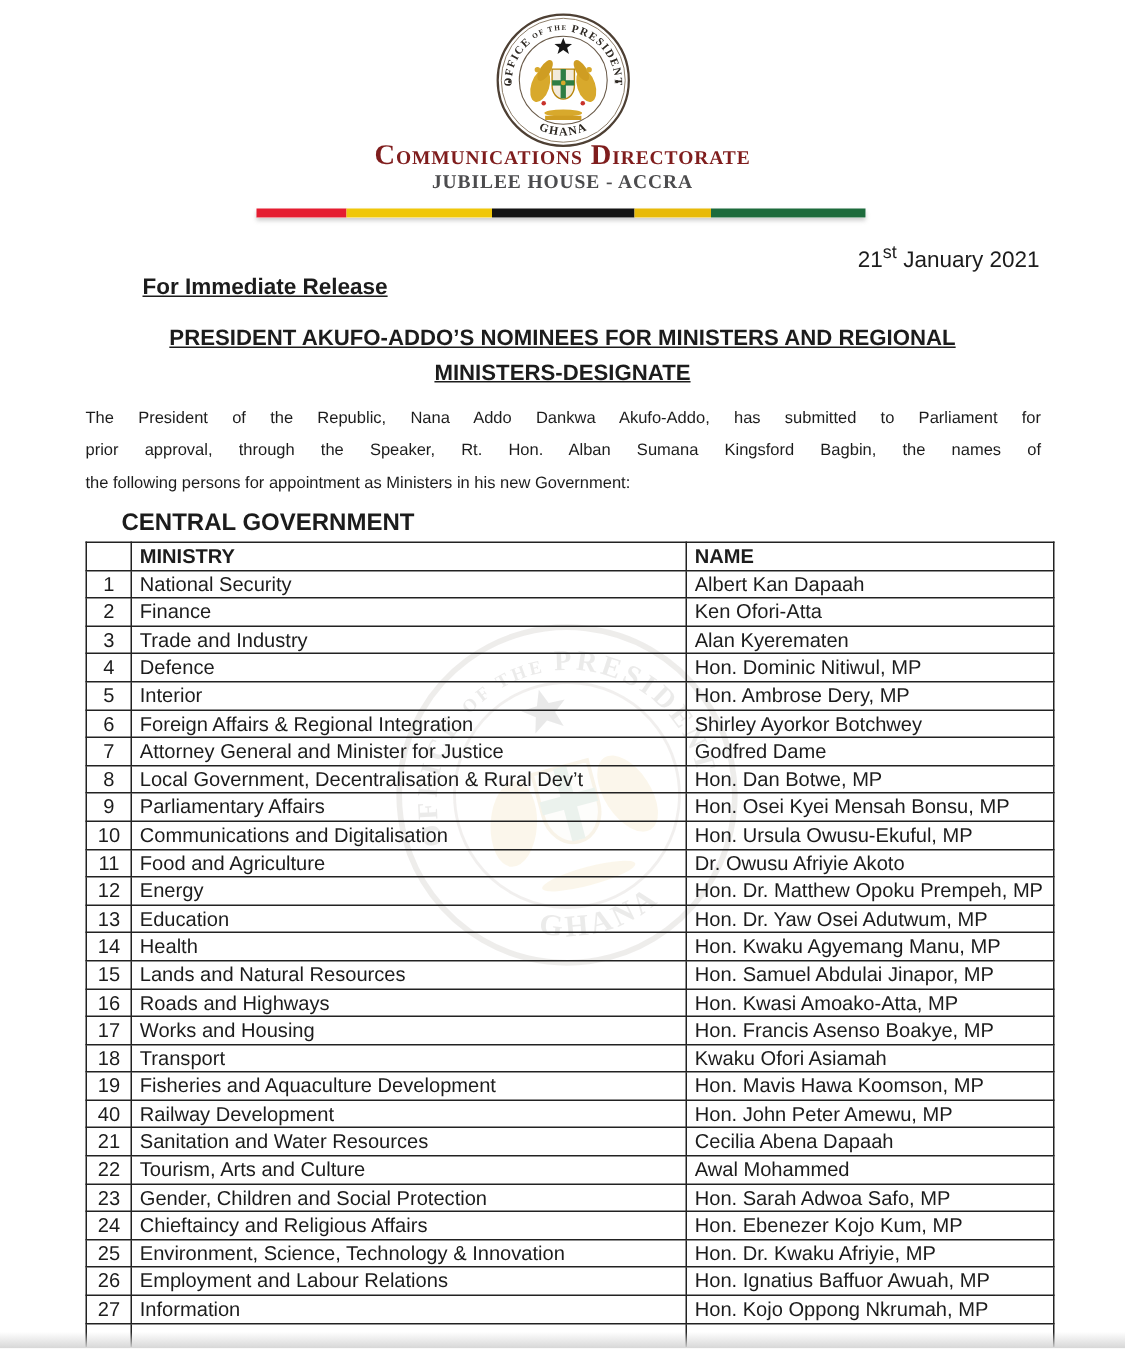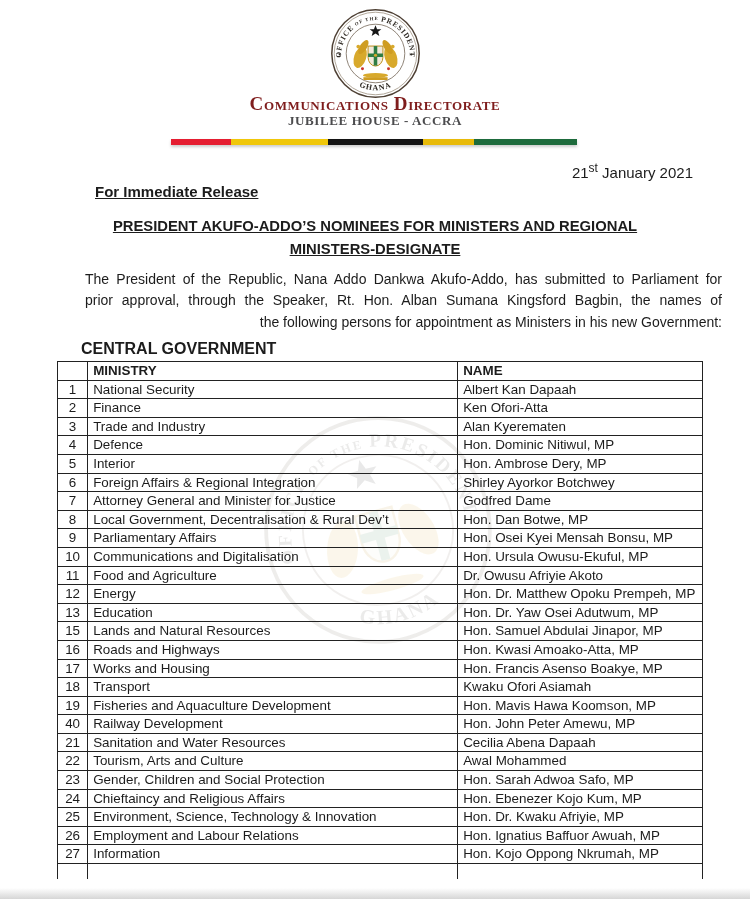--- a/index.html
+++ b/index.html
@@ -24,23 +24,23 @@
   .flagbar span{display:block;height:100%;}
 
   
   .date{position:absolute;top:161px;right:57px;font-size:15px;}
   .date sup{font-size:12px;}
   .release{position:absolute;left:57px;top:183px;font-size:15px;font-weight:bold;
            text-decoration:underline;margin-left:38px;}
   .doc-title{position:absolute;left:0;top:215px;width:100%;text-align:center;
              font-size:14.8px;font-weight:bold;line-height:22.5px;}
   .doc-title span{text-decoration:underline;text-align:right;}
-  .para{position:absolute;left:57px;top:269px;width:637px;font-size:14px;line-height:21.4px;margin-left:28px;}
+  .para{position:absolute;left:57px;top:269px;width:637px;font-size:11px;line-height:21.4px;}
   .para .jline{text-align:justify;text-align-last:justify;}
-  .para .lline{text-align:right;}
+  .para .lline{text-align:left;}
   .central{position:absolute;left:57px;top:340px;font-size:16px;font-weight:bold;margin-left:24px;}
 
   
   .watermark{position:absolute;left:259px;top:411px;width:238px;height:238px;
              opacity:.09;transform:rotate(-15deg);pointer-events:none;}
 
   
   table.mins{position:absolute;left:57px;top:361px;width:646px;border-collapse:collapse;
              table-layout:fixed;font-size:13.4px;background:transparent;}
   table.mins th,table.mins td{border:1px solid #222;height:17.5px;line-height:17.6px;
@@ -218,20 +218,25 @@
           <td class="col-no">12</td>
           <td class="col-ministry">Energy</td>
           <td class="col-name">Hon. Dr. Matthew Opoku Prempeh, MP</td>
         </tr>
         <tr>
           <td class="col-no">13</td>
           <td class="col-ministry">Education</td>
           <td class="col-name">Hon. Dr. Yaw Osei Adutwum, MP</td>
         </tr>
         <tr>
+          <td class="col-no">14</td>
+          <td class="col-ministry">Health</td>
+          <td class="col-name">Hon. Kwaku Agyemang Manu, MP</td>
+        </tr>
+        <tr>
           <td class="col-no">15</td>
           <td class="col-ministry">Lands and Natural Resources</td>
           <td class="col-name">Hon. Samuel Abdulai Jinapor, MP</td>
         </tr>
         <tr>
           <td class="col-no">16</td>
           <td class="col-ministry">Roads and Highways</td>
           <td class="col-name">Hon. Kwasi Amoako-Atta, MP</td>
         </tr>
         <tr>

